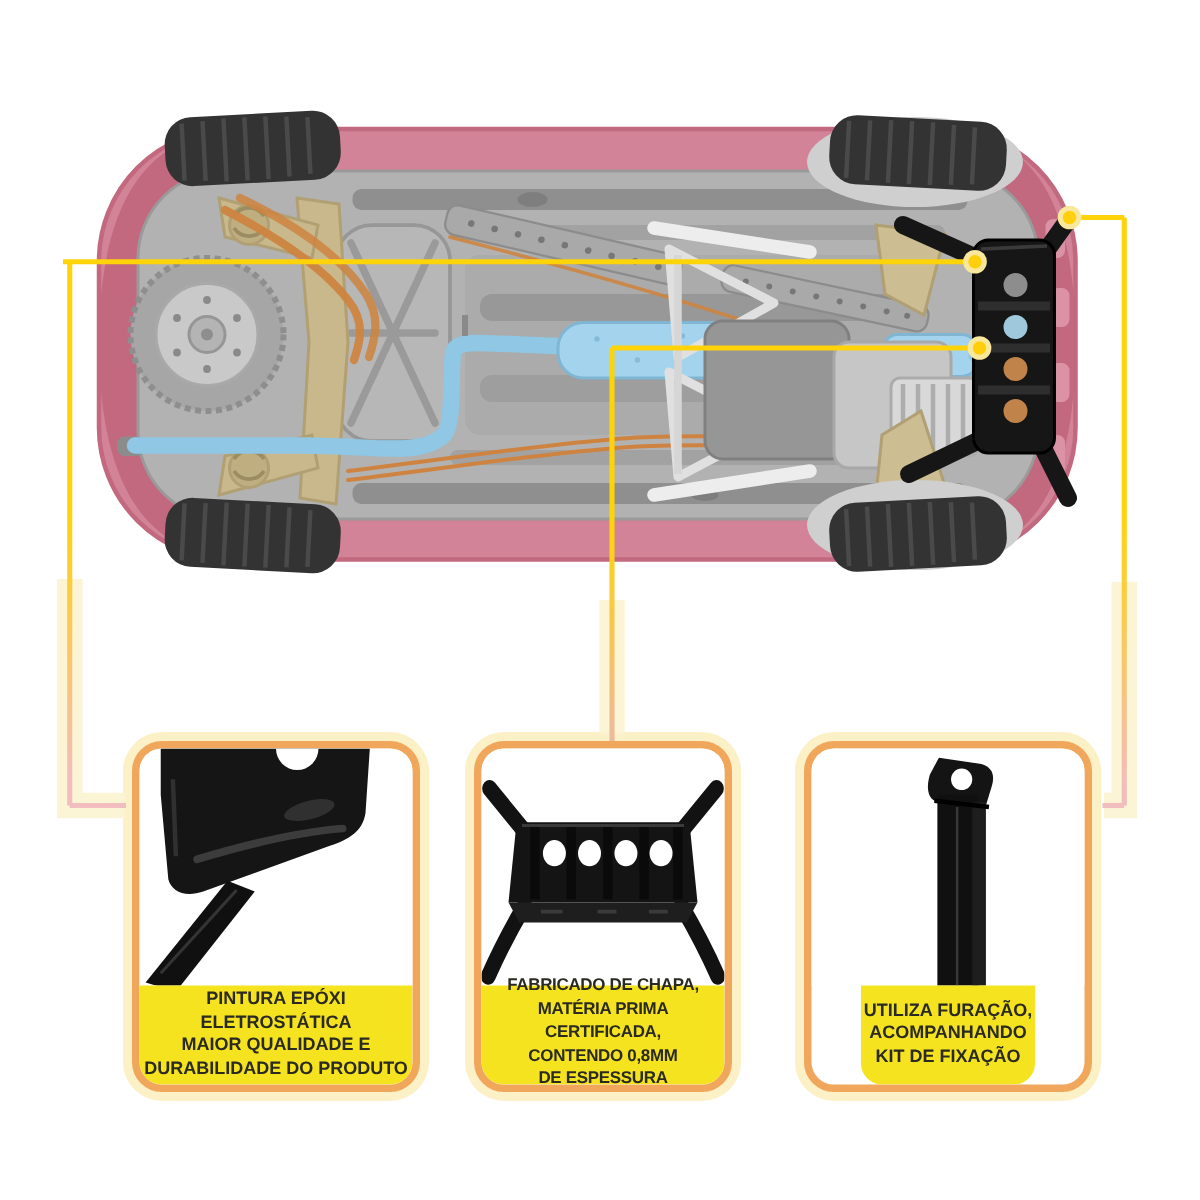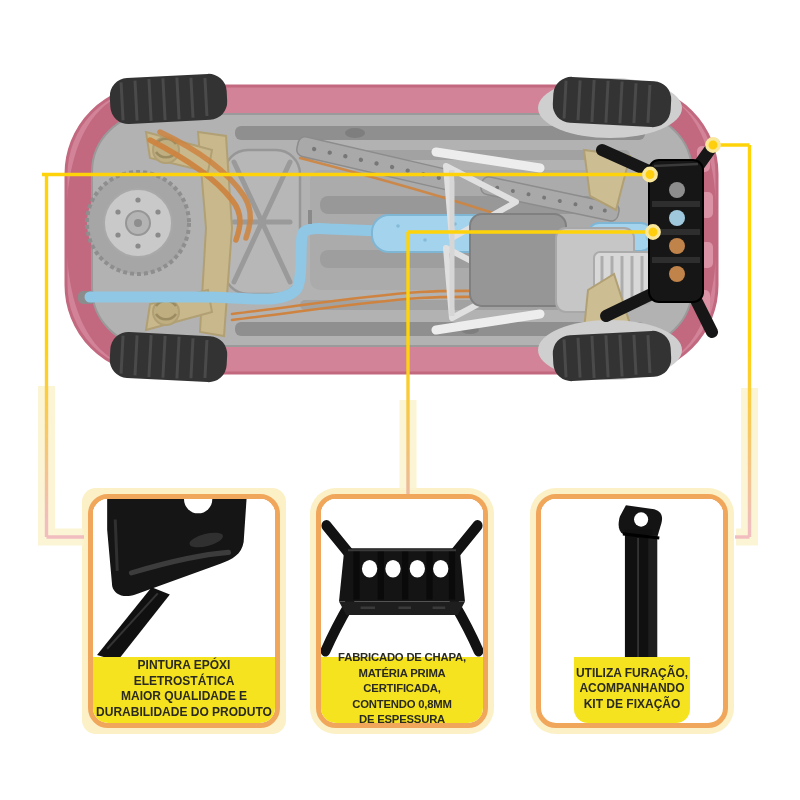--- a/index.html
+++ b/index.html
@@ -12,21 +12,21 @@
   #callout-layer{pointer-events:none;}
   
   .card-wrap{
     position:absolute;top:488px;padding:6px;border-radius:26px;
     background:#FBF0C6;
   }
   .card{
     box-sizing:border-box;height:234px;border:5px solid #F0A75B;border-radius:20px;
     background:#ffffff;overflow:hidden;display:flex;flex-direction:column;
   }
-  #card1{left:82px;border-radius:14px;} #card1 .card{width:192px;}
+  #card1{left:82px;} #card1 .card{width:192px;}
   #card2{left:310px;} #card2 .card{width:172px;}
   #card3{left:530px;} #card3 .card{width:192px;align-items:center;}
   .photo{flex:1 1 auto;background:#ffffff;}
   .photo svg{width:100%;height:100%;}
   .caption{
     height:66px;flex:0 0 66px;background:#F5E320;
     display:flex;align-items:center;justify-content:center;text-align:center;
     font-weight:bold;font-size:12px;line-height:15.5px;color:#2a2a20;
     white-space:pre-line;padding:1px 2px 3px 2px;box-sizing:border-box;
     border-radius:0 0 14px 14px;

